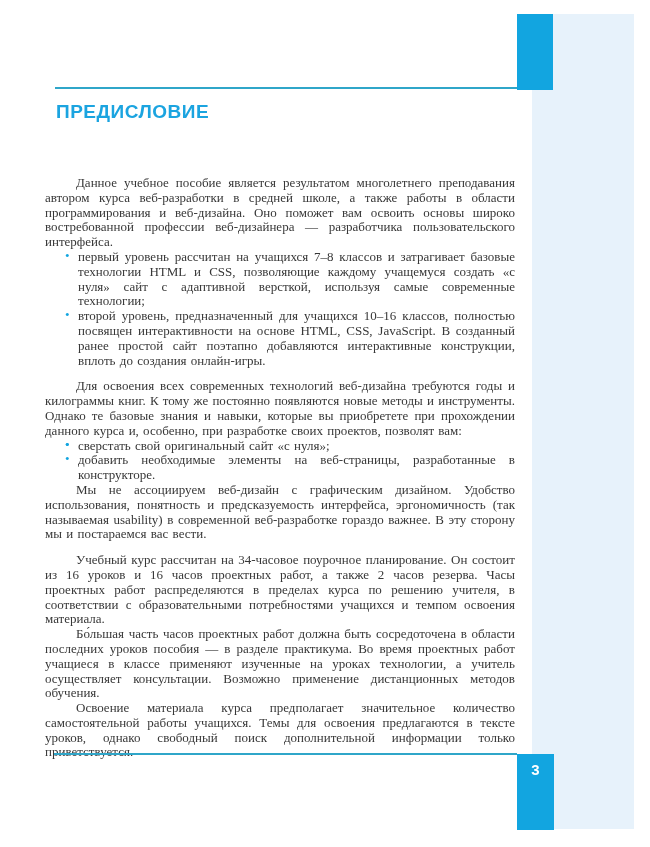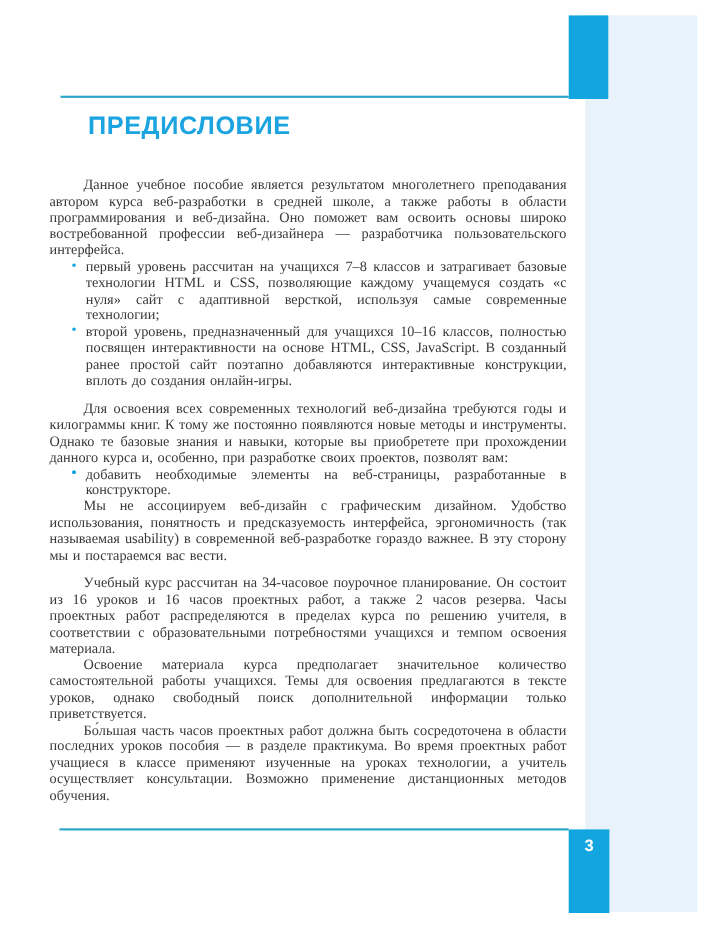--- a/index.html
+++ b/index.html
@@ -51,29 +51,28 @@
     left: 54px; top: 753px;
     width: 463px; height: 2px;
     background: #2fa6c9;
   }
   
   .title {
     position: absolute;
     left: 56px; top: 101px;
     font-family: "Liberation Sans", sans-serif;
     font-weight: bold;
-    font-size: 23px;
+    font-size: 19px;
     letter-spacing: 0.5px;
     color: #1ba4e0;
-    margin-left: 24px;
   }
   
   .textcol {
     position: absolute;
-    left: 45px; top: 161px;
+    left: 45px; top: 176px;
     width: 470px;
     font-size: 13px;
     line-height: 14.8px;
     color: #373737;
     text-align: justify;
   }
   .textcol p {
     text-indent: 31px;
     word-spacing: 1px;
   }
@@ -105,26 +104,26 @@
   <p>Данное учебное пособие является результатом многолетнего преподавания автором курса веб-разработки в средней школе, а также работы в области программирования и веб-дизайна. Оно поможет вам освоить основы широко востребованной профессии веб-дизайнера — разработчика пользовательского интерфейса.</p>
 
   <ul class="bullets">
     <li><span class="dot">•</span><span>первый уровень рассчитан на учащихся 7–8 классов и затрагивает базовые технологии HTML и CSS, позволяющие каждому учащемуся создать «с нуля» сайт с адаптивной версткой, используя самые современные технологии;</span></li>
     <li><span class="dot">•</span><span>второй уровень, предназначенный для учащихся 10–16 классов, полностью посвящен интерактивности на основе HTML, CSS, JavaScript. В созданный ранее простой сайт поэтапно добавляются интерактивные конструкции, вплоть до создания онлайн-игры.</span></li>
   </ul>
 
   <p class="gap">Для освоения всех современных технологий веб-дизайна требуются годы и килограммы книг. К тому же постоянно появляются новые методы и инструменты. Однако те базовые знания и навыки, которые вы приобретете при прохождении данного курса и, особенно, при разработке своих проектов, позволят вам:</p>
   <ul class="bullets">
     <li><span class="dot">•</span></li>
-    <li><span class="dot">•</span></li>
+    <li><span class="dot">•</span><span>сверстать свой оригинальный сайт «с нуля»;</span></li>
     <li><span class="dot">•</span><span>добавить необходимые элементы на веб-страницы, разработанные в конструкторе.</span></li>
   </ul>
   <p>Мы не ассоциируем веб-дизайн с графическим дизайном. Удобство использования, понятность и предсказуемость интерфейса, эргономичность (так называемая usability) в современной веб-разработке гораздо важнее. В эту сторону мы и постараемся вас вести.</p>
 
   <p class="gap">Учебный курс рассчитан на 34-часовое поурочное планирование. Он состоит из 16 уроков и 16 часов проектных работ, а также 2 часов резерва. Часы проектных работ распределяются в пределах курса по решению учителя, в соответствии с образовательными потребностями учащихся и темпом освоения материала.</p>
+  <p>Бо́льшая часть часов проектных работ должна быть сосредоточена в области последних уроков пособия — в разделе практикума. Во время проектных работ учащиеся в классе применяют изученные на уроках технологии, а учитель осуществляет консультации. Возможно применение дистанционных методов обучения.</p>
   <p>Освоение материала курса предполагает значительное количество самостоятельной работы учащихся. Темы для освоения предлагаются в тексте уроков, однако свободный поиск дополнительной информации только приветствуется.</p>
-  <p>Бо́льшая часть часов проектных работ должна быть сосредоточена в области последних уроков пособия — в разделе практикума. Во время проектных работ учащиеся в классе применяют изученные на уроках технологии, а учитель осуществляет консультации. Возможно применение дистанционных методов обучения.</p>
 </div>
 
 <div class="rule-bottom"></div>
 <div class="tab-bottom">
   <span class="page-num">3</span>
 </div>
 
 </body></html>

